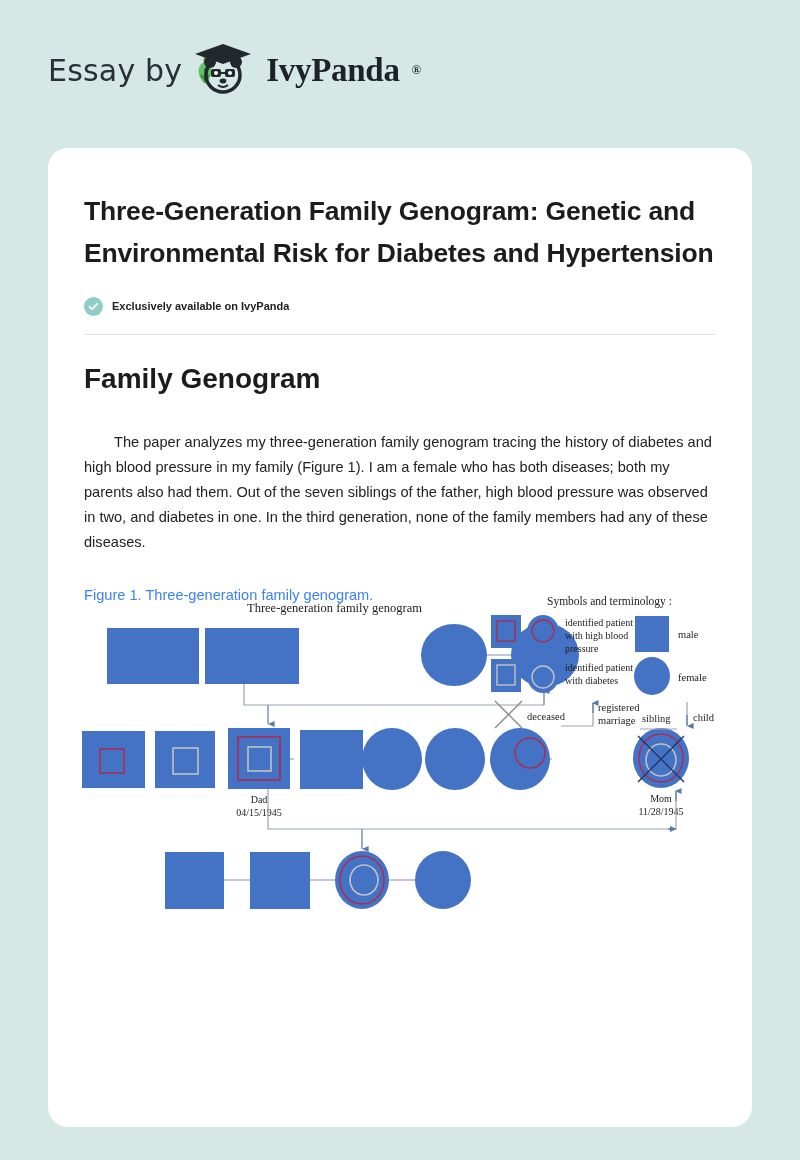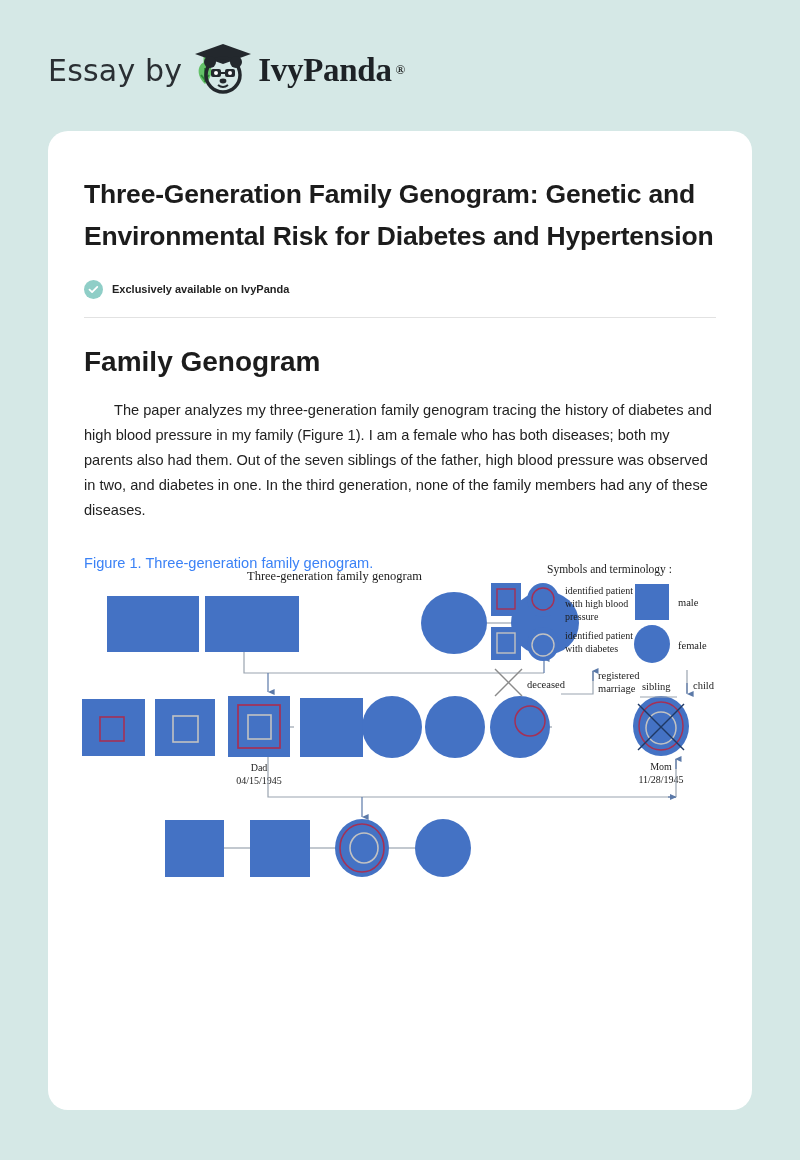--- a/index.html
+++ b/index.html
@@ -23,34 +23,34 @@
     height: 60px;
     justify-content: center;
   }
   .brand-essay {
     font-size: 30px;
     color: #2a2f33;
     letter-spacing: .2px;
     font-family: "DejaVu Sans", sans-serif;
     font-weight: 400;
   }
-  .brand-logo { display:flex; align-items:center; gap:4px; }
+  .brand-logo { display:flex; align-items:center; gap:12px; }
   .brand-word {
     font-family: "Liberation Serif", serif;
     font-weight: bold;
     font-size: 33px;
     color: #1d2226;
     letter-spacing: -0.3px;
   }
   .brand-reg { font-size: 13px; vertical-align: super; font-family:"Liberation Serif",serif; }
 
   
   .card {
     position: absolute;
-    left: 48px; top: 131px;
+    left: 48px; top: 148px;
     width: 704px;
     height: 979px;
     background: #ffffff;
     border-radius: 20px;
   }
   .card-inner { padding: 42px 36px 0 36px; }
 
   h1.doc-title {
     margin: 0;
     font-size: 26.5px;
@@ -88,21 +88,21 @@
   }
 
   h2.section-title {
     margin: 28px 0 0 0;
     font-size: 28px;
     font-weight: bold;
     color: #1c1c1c;
   }
 
   p.body-text {
-    margin: 20px 0 0 0;
+    margin: 35px 0 0 0;
     font-size: 14.6px;
     line-height: 25px;
     color: #222;
     text-indent: 30px;
     text-align: left;
   }
 
   
   .figure-wrap {
     margin-top: 28px;

